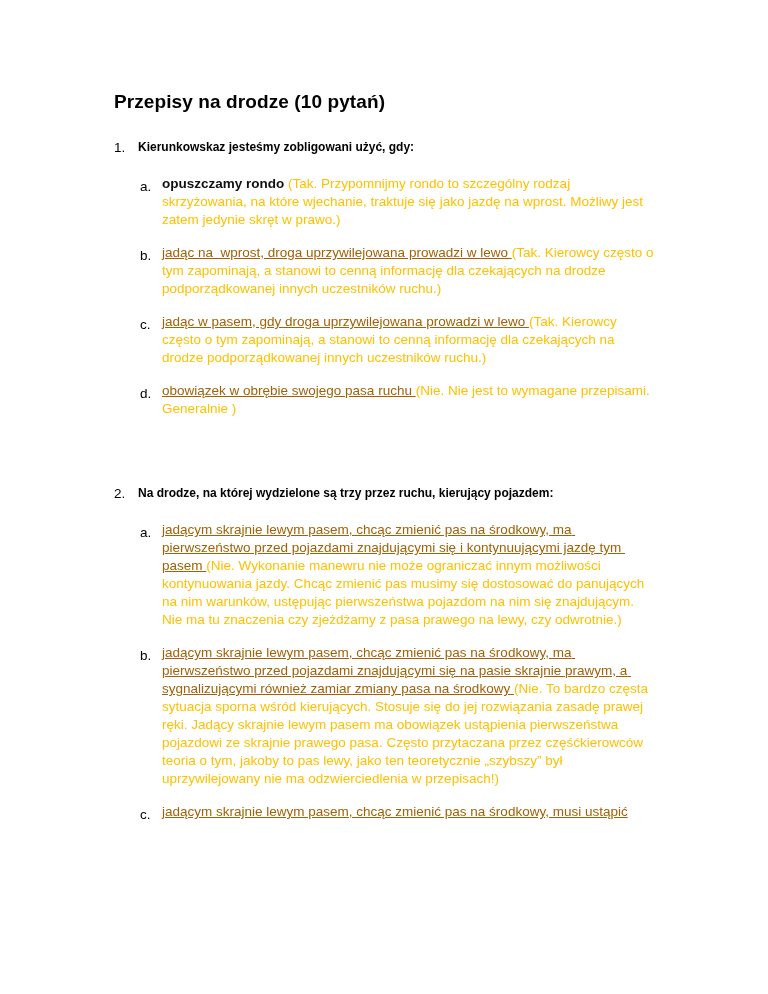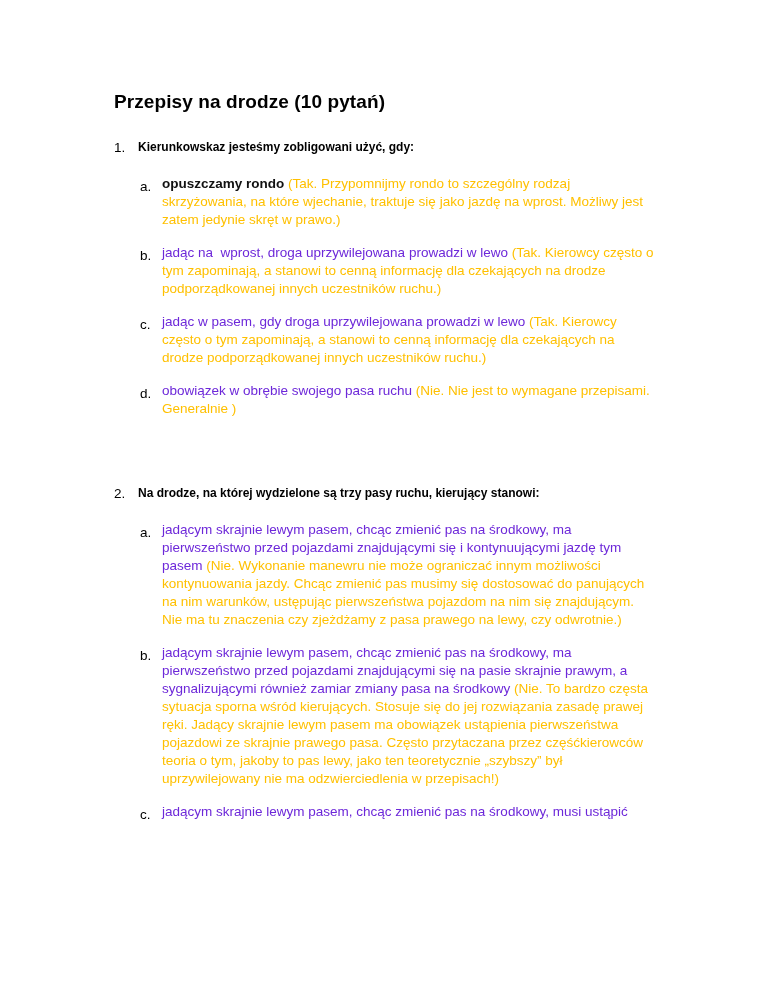--- a/index.html
+++ b/index.html
@@ -70,21 +70,22 @@
   }
   .a-text {
     flex: 1 1 auto;
     font-size: 13.5px;
     line-height: 18px;
     color: #000000;
     text-align: left;
     white-space: pre-wrap;
   }
   .a-text .lead {
-    color: #6d28d9;
+    color: #a16207;
+    text-decoration: underline;
   }
   .a-text .lead-strong {
     color: #111111;
     font-weight: 600;
   }
   .a-text .note {
     color: #FFC000;
   }
   .gap-between-questions {
     height: 34px;
@@ -119,21 +120,21 @@
           <div class="answer-row">
             <div class="a-marker">d.</div>
             <div class="a-text"><span class="lead">obowiązek w obrębie swojego pasa ruchu </span><span class="note">(Nie. Nie jest to wymagane przepisami. Generalnie )</span></div>
           </div>
         </div>
       </div>
       <div class="gap-between-questions"></div>
       <div class="question-block">
         <div class="question-row">
           <div class="q-marker">2.</div>
-          <div class="q-text">Na drodze, na której wydzielone są trzy pasy ruchu, kierujący stanowi:</div>
+          <div class="q-text">Na drodze, na której wydzielone są trzy przez ruchu, kierujący pojazdem:</div>
         </div>
         <div class="answers">
           <div class="answer-row">
             <div class="a-marker">a.</div>
             <div class="a-text"><span class="lead">jadącym skrajnie lewym pasem, chcąc zmienić pas na środkowy, ma pierwszeństwo przed pojazdami znajdującymi się i kontynuującymi jazdę tym pasem </span><span class="note">(Nie. Wykonanie manewru nie może ograniczać innym możliwości kontynuowania jazdy. Chcąc zmienić pas musimy się dostosować do panujących na nim warunków, ustępując pierwszeństwa pojazdom na nim się znajdującym. Nie ma tu znaczenia czy zjeżdżamy z pasa prawego na lewy, czy odwrotnie.)</span></div>
           </div>
           <div class="answer-row">
             <div class="a-marker">b.</div>
             <div class="a-text"><span class="lead">jadącym skrajnie lewym pasem, chcąc zmienić pas na środkowy, ma pierwszeństwo przed pojazdami znajdującymi się na pasie skrajnie prawym, a sygnalizującymi również zamiar zmiany pasa na środkowy </span><span class="note">(Nie. To bardzo częsta sytuacja sporna wśród kierujących. Stosuje się do jej rozwiązania zasadę prawej ręki. Jadący skrajnie lewym pasem ma obowiązek ustąpienia pierwszeństwa pojazdowi ze skrajnie prawego pasa. Często przytaczana przez częśćkierowców teoria o tym, jakoby to pas lewy, jako ten teoretycznie „szybszy” był uprzywilejowany nie ma odzwierciedlenia w przepisach!)</span></div>
           </div>

